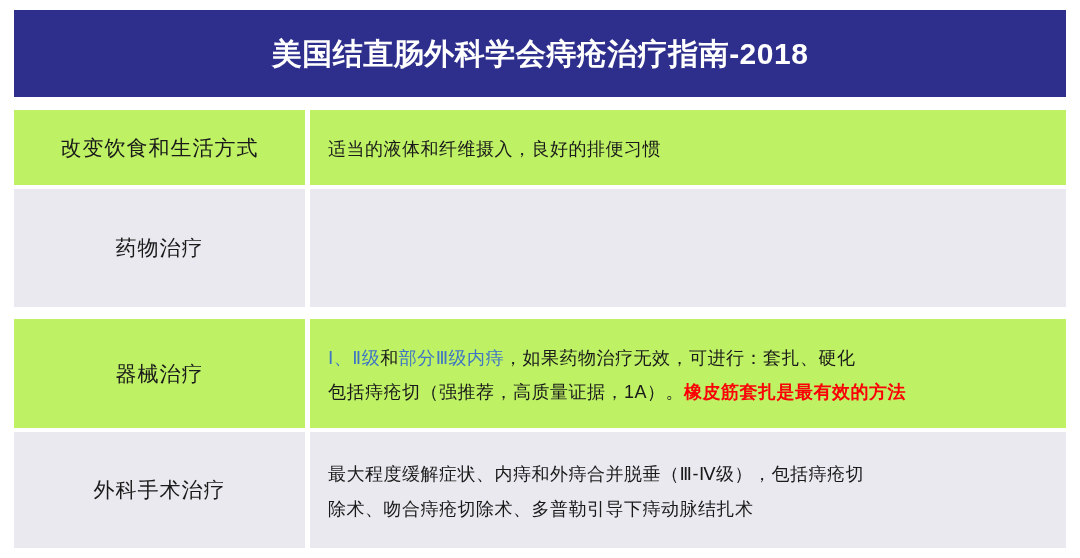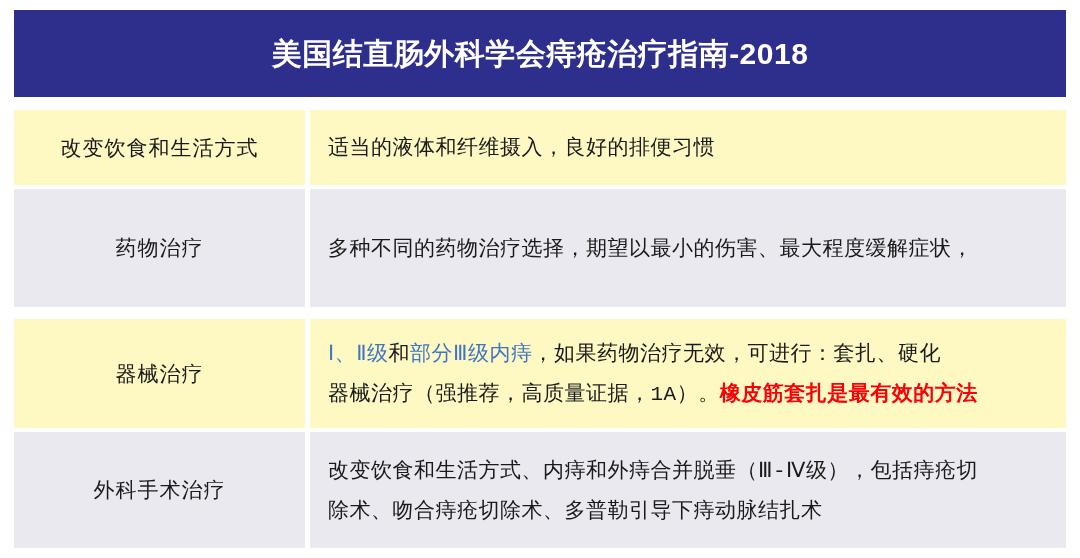--- a/index.html
+++ b/index.html
@@ -79,28 +79,27 @@
     letter-spacing: 1px;
   }
   .cell-gap {
     width: 5px;
     background: #ffffff;
     flex: 0 0 5px;
   }
   .cell-body {
     flex: 1 1 auto;
     justify-content: flex-start;
-    font-size: 21px;
+    font-size: 18px;
     color: #1a1a1a;
     padding: 3px 14px 0 18px;
     line-height: 1.9;
     letter-spacing: 0.5px;
-    font-family: Liberation Mono, monospace;
   }
-  .shade-dark { background: #fef9c3; margin-top: 8px; }
+  .shade-dark { background: #bef264; margin-top: 8px; }
   .shade-light { background: #e9e9ef; }
 
   .txt-blue { color: #3f76c4; }
   .txt-red { color: #fb0007; font-weight: bold; }
   .body-inner { width: 100%; }
 </style>
 </head>
 <body>
 
 <div class="slide">
@@ -121,49 +120,46 @@
           </div>
         </div>
       </div>
     </div>
 
     <div class="row row-h2">
       <div class="cell cell-label shade-light">药物治疗</div>
       <div class="cell-gap"></div>
       <div class="cell cell-body shade-light">
         <div class="body-inner">
-          <div>
-            <span>多种不同的药物治疗选择，期望以最小的伤害、最大程度缓解症状，</span>
-          </div>
         </div>
       </div>
     </div>
 
     <div class="row row-h3">
       <div class="cell cell-label shade-dark">器械治疗</div>
       <div class="cell-gap"></div>
       <div class="cell cell-body shade-dark">
         <div class="body-inner">
           <div>
             <span class="txt-blue">Ⅰ、Ⅱ级</span><span>和</span><span class="txt-blue">部分Ⅲ级内痔</span><span>，如果药物治疗无效，可进行：套扎、硬化</span>
           </div>
           <div>
-            <span>器械治疗（强推荐，高质量证据，1A）。</span><span class="txt-red">橡皮筋套扎是最有效的方法</span>
+            <span>包括痔疮切（强推荐，高质量证据，1A）。</span><span class="txt-red">橡皮筋套扎是最有效的方法</span>
           </div>
         </div>
       </div>
     </div>
 
     <div class="row row-h4">
       <div class="cell cell-label shade-light">外科手术治疗</div>
       <div class="cell-gap"></div>
       <div class="cell cell-body shade-light">
         <div class="body-inner">
           <div>
-            <span>改变饮食和生活方式、内痔和外痔合并脱垂（Ⅲ-Ⅳ级），包括痔疮切</span>
+            <span>最大程度缓解症状、内痔和外痔合并脱垂（Ⅲ-Ⅳ级），包括痔疮切</span>
           </div>
           <div>
             <span>除术、吻合痔疮切除术、多普勒引导下痔动脉结扎术</span>
           </div>
         </div>
       </div>
     </div>
 
   </div>
 </div>

